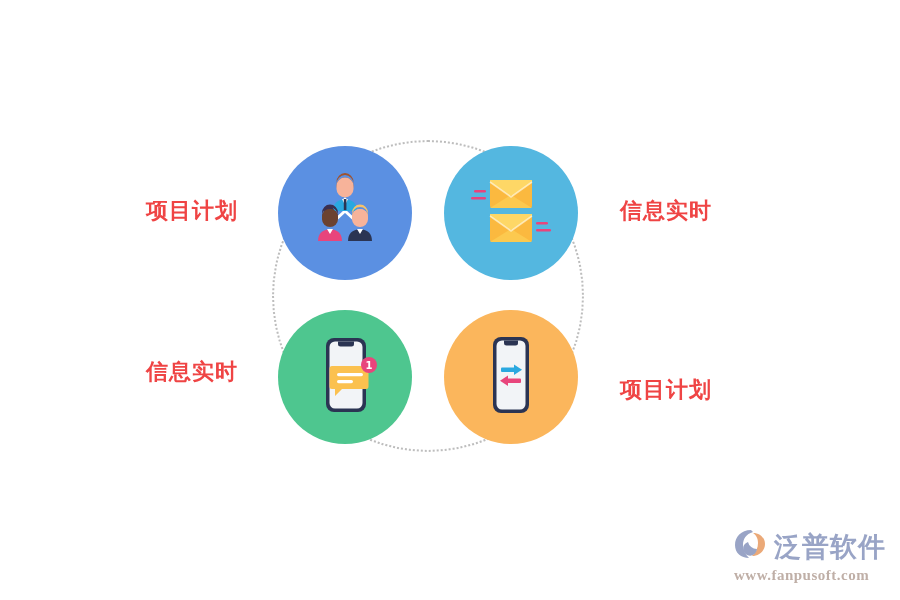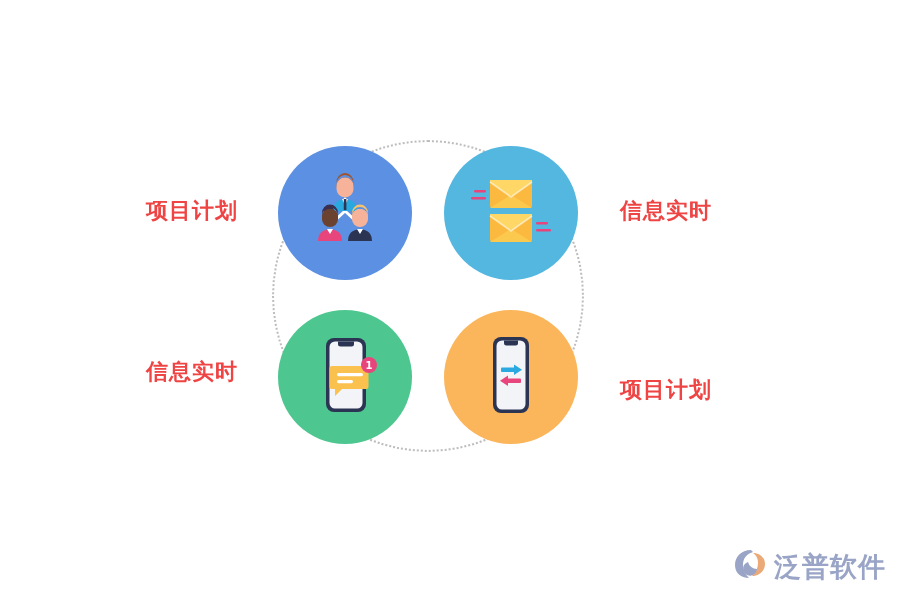--- a/index.html
+++ b/index.html
@@ -208,13 +208,14 @@
   <div class="wm-row">
     <span class="wm-mark">
       <svg width="36" height="32" viewBox="0 0 36 32" aria-hidden="true">
         <path d="M17 2 C7 2 1 9 1 17 C1 25 7 30 15 30 C11 26 9 22 9 17 C9 11 12 6 19 4 Z" fill="#8e9bc0"></path>
         <path d="M19 5 C26 5 31 10 31 16 C31 23 25 28 18 28 C22 24 24 20 24 15 C24 10 22 7 19 5 Z" fill="#e9a06a"></path>
         <path d="M14 14 a7 7 0 1 0 9 7 a9 9 0 0 1 -9 -7 z" fill="#8e9bc0"></path>
       </svg>
     </span>
     <span class="wm-name">泛普软件</span>
   </div>
+  <div class="wm-url">www.fanpusoft.com</div>
 </div>
 
 </body></html>

